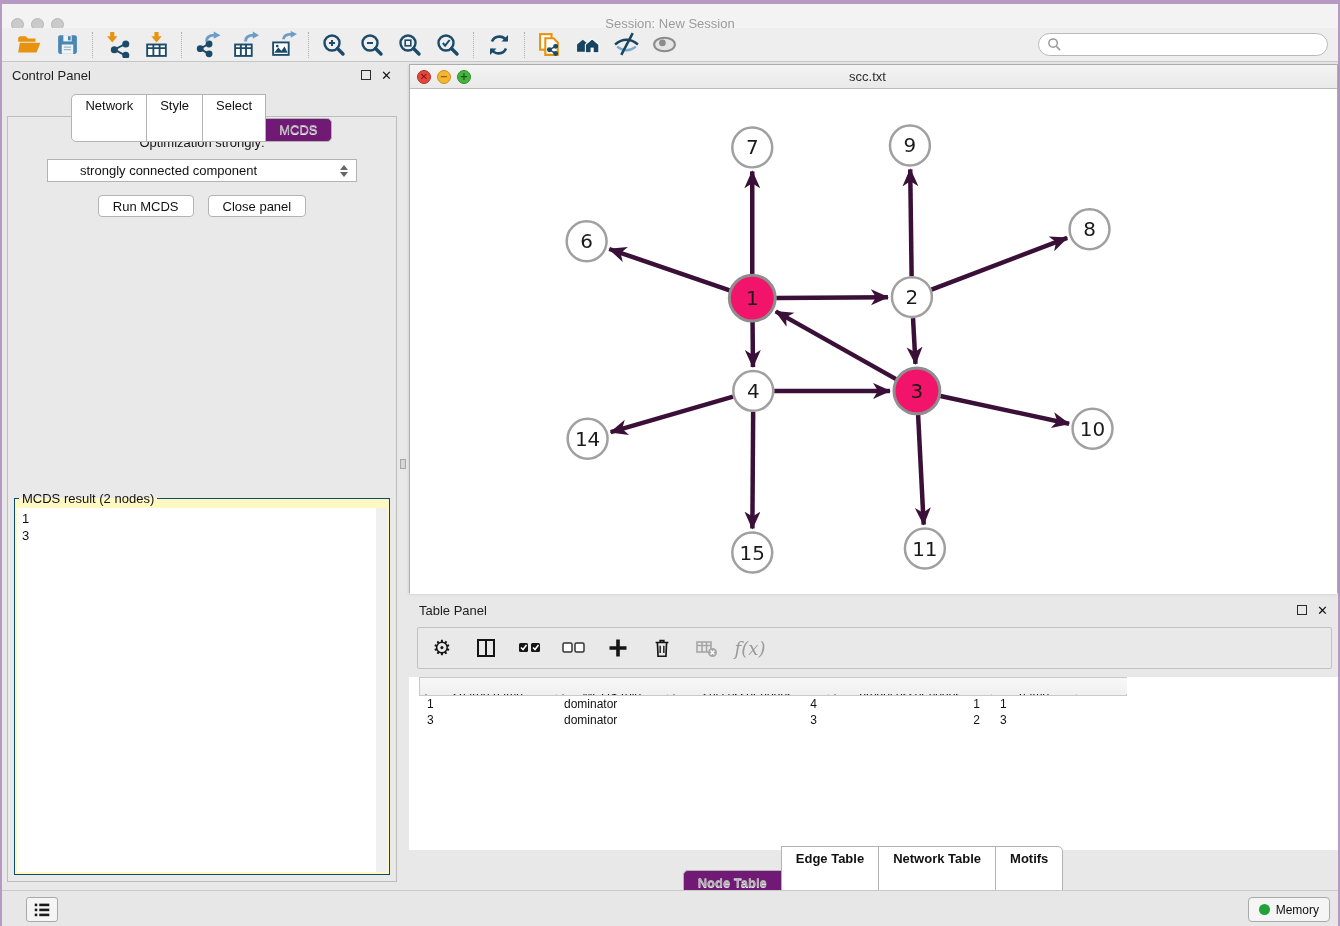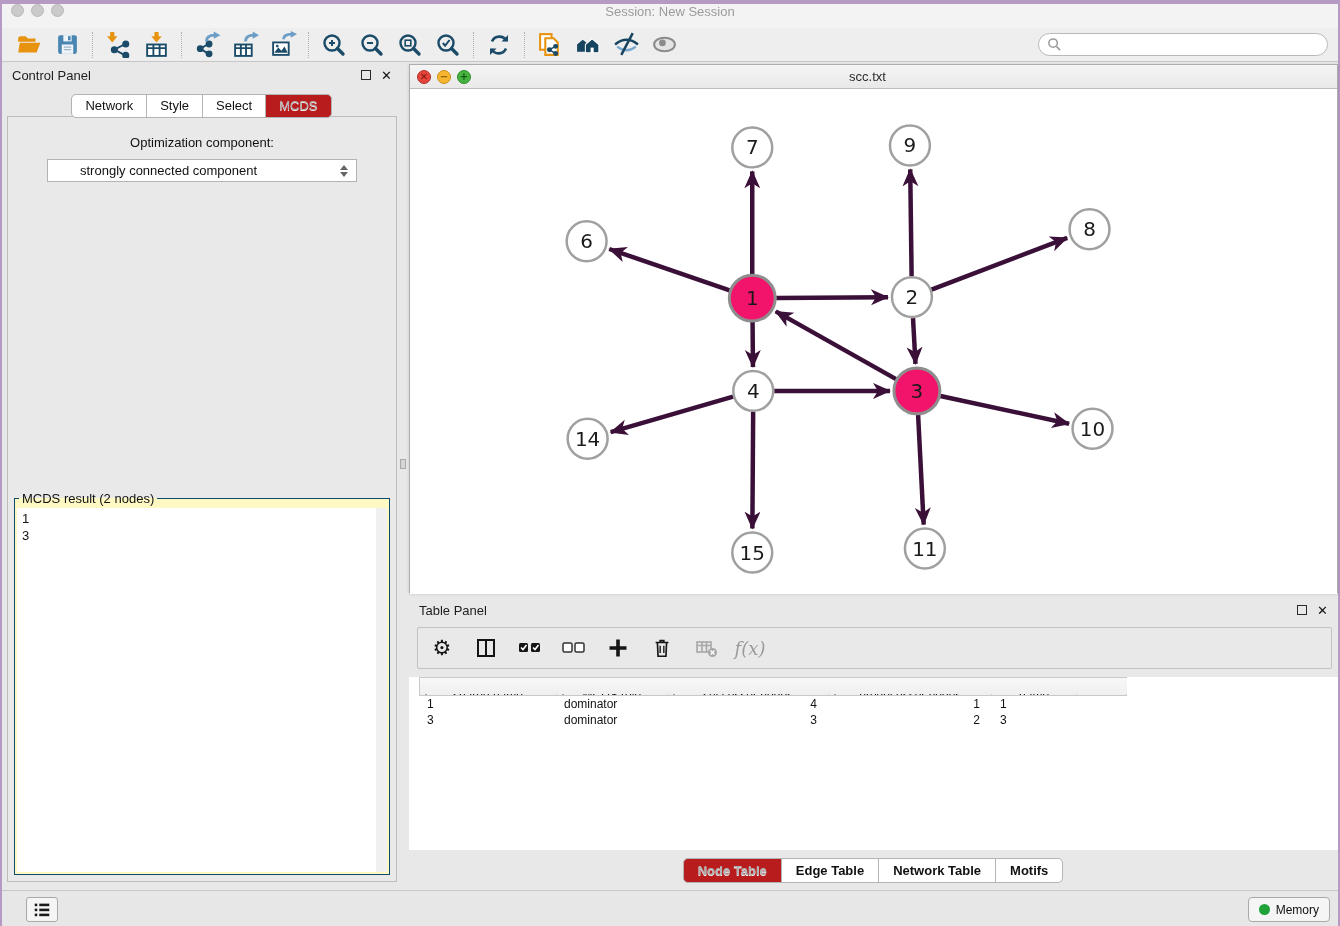--- a/index.html
+++ b/index.html
@@ -1,21 +1,21 @@
 <!DOCTYPE html>
 <html><head>
 <meta charset="utf-8">
 <style>
   html,body{margin:0;padding:0;background:#888;}
   *{box-sizing:border-box;}
   .screen{position:relative;width:1340px;height:926px;background:#b79ac3;font-family:"Liberation Sans","DejaVu Sans",sans-serif;overflow:hidden;}
   .window{position:absolute;left:2px;right:2px;top:4px;bottom:0;background:#e8e8e8;}
 
   
-  .titlebar{position:absolute;left:0;right:0;top:0;height:28px;background:#f4f3f4;border-bottom:1px solid #cfcfcf;display:flex;align-items:flex-start;}
+  .titlebar{position:absolute;left:0;right:0;top:0;height:28px;background:#f4f3f4;border-bottom:1px solid #cfcfcf;display:flex;align-items:flex-end;}
   .lights{display:flex;gap:7px;margin-left:9px;}
   .light{width:13px;height:13px;border-radius:50%;background:#cbcacb;border:1px solid #b9b8b9;display:flex;align-items:center;justify-content:center;font-size:8px;line-height:1;}
   .win-title{position:absolute;left:0;right:0;text-align:center;font-size:13px;color:#9b9b9b;}
 
   
   .toolbar{position:absolute;left:0;right:0;top:24px;height:34px;background:#eeeeee;border-bottom:1px solid #c6c6c6;display:flex;align-items:center;padding-left:8px;}
   .tbtn{width:38px;height:30px;display:flex;align-items:center;justify-content:center;}
   .tsep{height:26px;border-left:1px dotted #b0b0b0;margin:0 6px;}
   .searchbox{position:absolute;right:10px;top:5px;width:290px;height:23px;background:#fff;border:1px solid #b9b9b9;border-radius:12px;display:flex;align-items:center;padding:0 8px;}
   .searchbox input{border:none;outline:none;flex:1;font-size:12px;background:transparent;margin-left:5px;font-family:inherit;}
@@ -23,21 +23,21 @@
   
   .control-panel{position:absolute;left:0;top:58px;width:400px;bottom:36px;}
   .panel-head{height:26px;display:flex;align-items:center;padding:0 10px;font-size:13px;color:#1d1d1d;}
   .panel-head .sp{flex:1;}
   .float-ic{width:10px;height:10px;border:1.5px solid #2b2b2b;margin-right:10px;display:inline-block;}
   .close-ic{font-size:13px;font-weight:bold;color:#111;font-family:"DejaVu Sans",sans-serif;}
   .ctabs{display:flex;justify-content:center;position:relative;z-index:2;margin-top:6px;}
   .ctab{font-size:13px;padding:3px 13px 4px;background:#fff;border:1px solid #b3b3b3;margin-left:-1px;color:#111;}
   .ctab:first-child{border-radius:5px 0 0 5px;}
   .ctab:last-child{border-radius:0 5px 5px 0;}
-  .ctab.active{background:#b91c1c;color:#b2b1b2;text-shadow:0 1px 0 #eee;}
+  .ctab.active{background:#701a75;color:#b2b1b2;text-shadow:0 1px 0 #eee;margin-top:24px;}
   .cbody{position:absolute;left:5px;right:5px;top:54px;bottom:8px;background:#e9e9e9;border:1px solid #bdbdbd;}
   .opt-label{margin-top:18px;text-align:center;font-size:13px;color:#111;}
   .selectbox{margin:9px auto 0;width:310px;height:23px;background:#fff;border:1px solid #b3b3b3;border-radius:0;display:flex;align-items:center;font-size:13px;color:#111;padding:0 6px;}
   .selectbox .val{flex:1;padding-left:26px;text-align:left;}
   .spin{display:flex;flex-direction:column;gap:2px;margin-right:2px;}
   .spin i{width:0;height:0;border-left:4px solid transparent;border-right:4px solid transparent;}
   .spin .up{border-bottom:5px solid #666;}
   .spin .dn{border-top:5px solid #666;}
   .btnrow{display:flex;justify-content:center;gap:14px;margin-top:13px;}
   .pbtn{height:22px;background:#fff;border:1px solid #b3b3b3;border-radius:4px;font-size:13px;color:#111;padding:0 14px;display:flex;align-items:center;}
@@ -254,27 +254,31 @@
       <span class="float-ic"></span>
       <span class="close-ic">✕</span>
     </div>
     <div class="ctabs">
       <span class="ctab">Network</span>
       <span class="ctab">Style</span>
       <span class="ctab">Select</span>
       <span class="ctab active">MCDS</span>
     </div>
     <div class="cbody">
-      <div class="opt-label">Optimization component:</div>
+      <div class="opt-label">Optimization strongly:</div>
       <div class="selectbox">
         <span class="val">strongly connected component</span>
         <span class="spin">
               <i class="up"></i>
               <i class="dn"></i>
             </span>
+      </div>
+      <div class="btnrow">
+        <span class="pbtn">Run MCDS</span>
+        <span class="pbtn">Close panel</span>
       </div>
       <fieldset class="resultset">
         <legend>MCDS result (2 nodes)</legend>
         <div class="result-box">1
 3<div class="vtrack"></div></div>
       </fieldset>
     </div>
   </div>
 
   <div class="h-handle" style="left:398px;top:455px;width:6px;height:10px;"></div>

